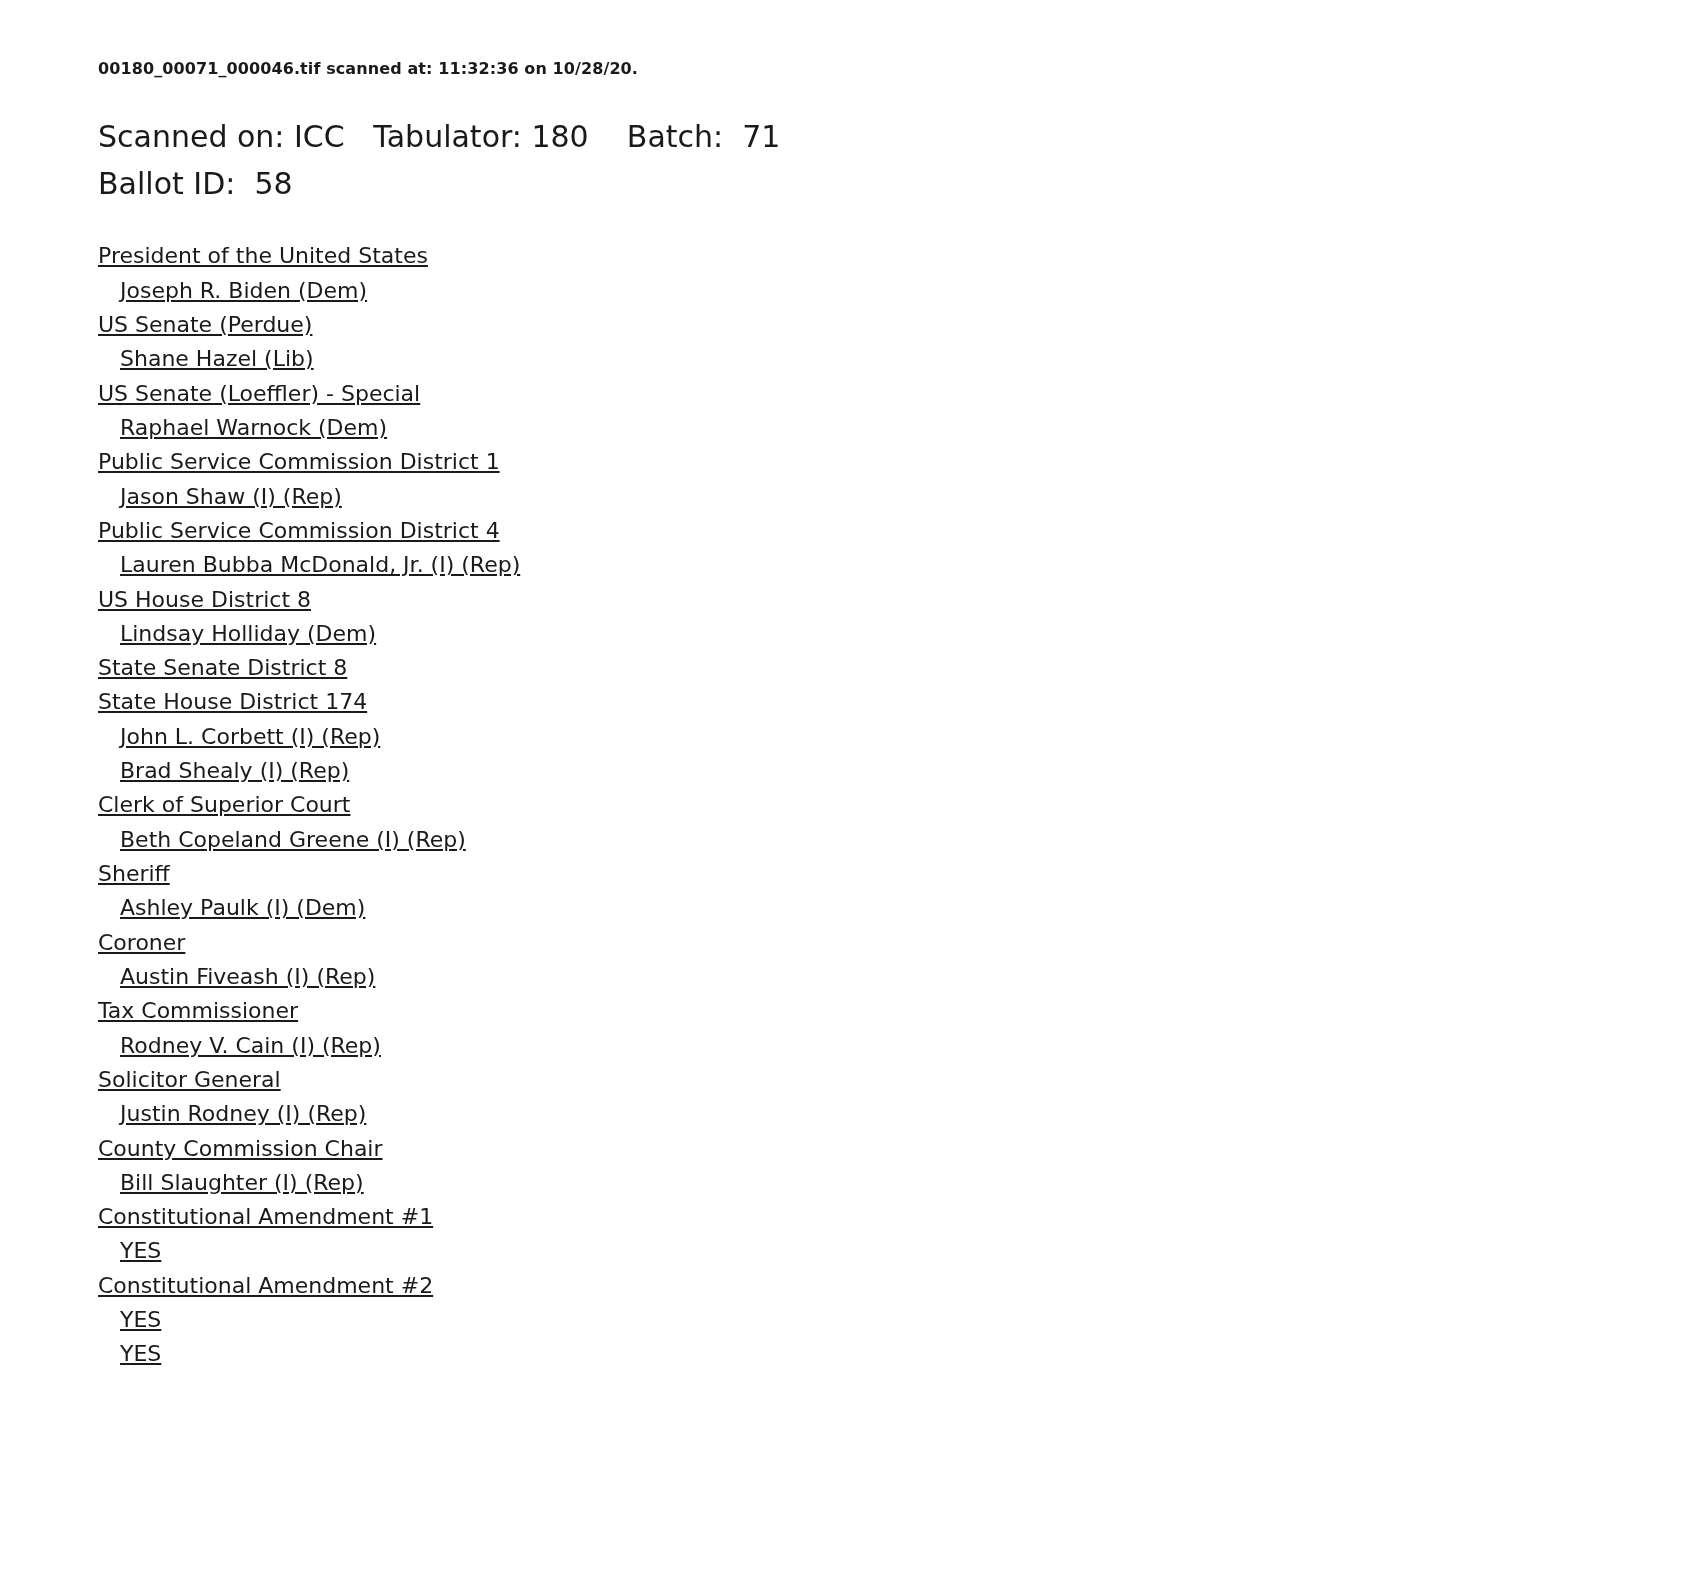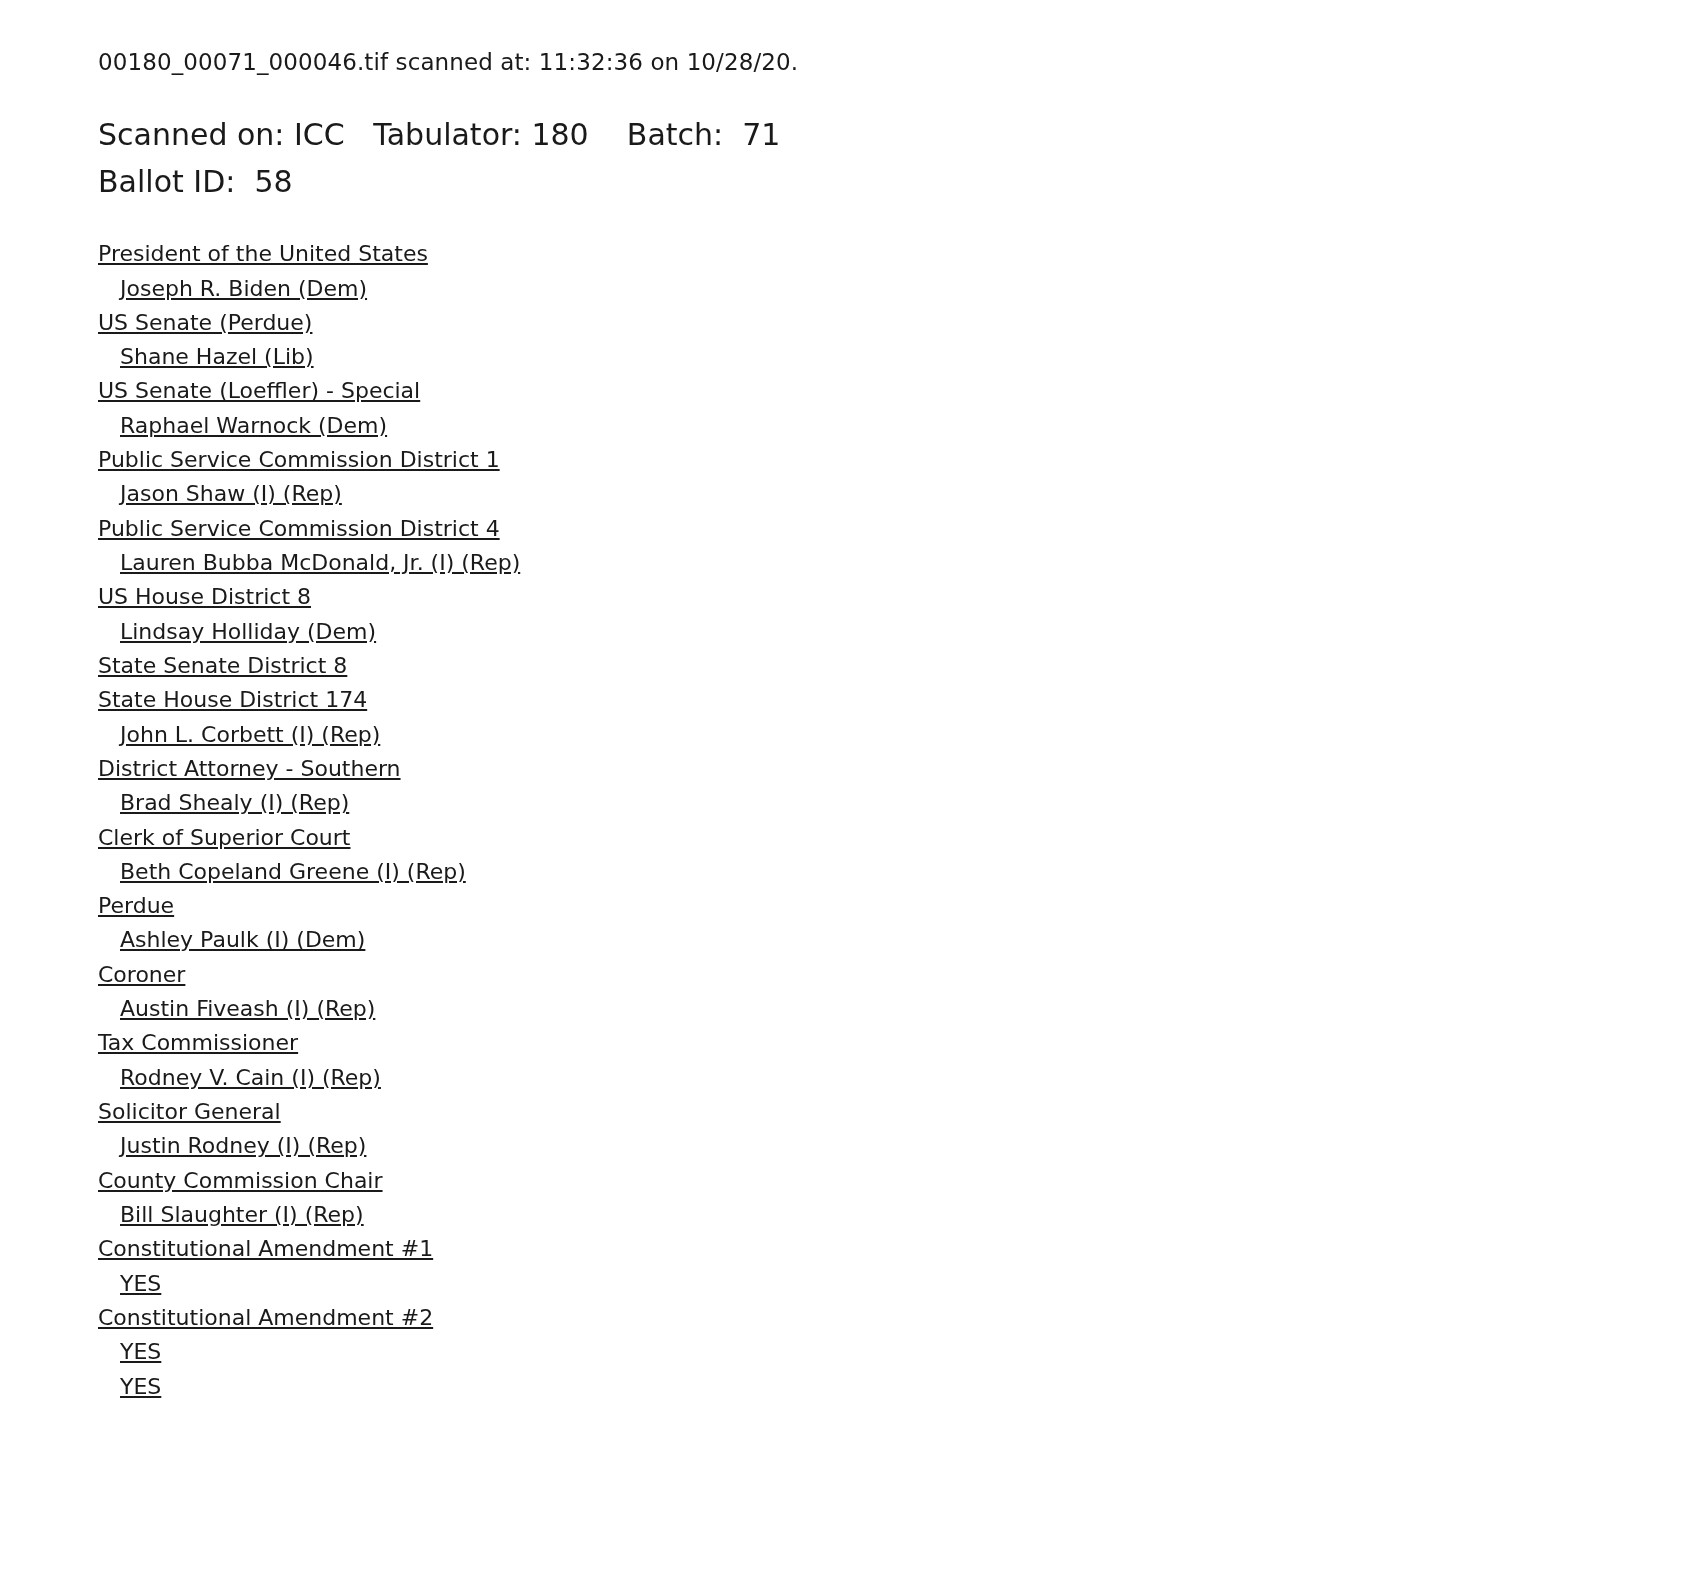--- a/index.html
+++ b/index.html
@@ -15,25 +15,25 @@
     -webkit-font-smoothing: antialiased;
   }
   .page {
     box-sizing: border-box;
     width: 1706px;
     height: 1574px;
     padding: 46px 0 0 98px;
     position: relative;
   }
   .scan-header {
-    font-size: 23px;
-    font-weight: 400;
+    font-size: 16px;
+    font-weight: 700;
     letter-spacing: 0.1px;
     line-height: 1.4;
-    margin: 0 0 34px 0;
+    margin: 12px 0 34px 0;
   }
   .meta-block {
     font-size: 30px;
     line-height: 1.55;
     margin: 0 0 32px 0;
   }
   .meta-line {
     white-space: pre;
   }
   .contest-list {
@@ -95,29 +95,28 @@
         <div class="contest-choice">Lindsay Holliday (Dem)</div>
       </li>
       <li class="contest">
         <div class="contest-title">State Senate District 8</div>
       </li>
       <li class="contest">
         <div class="contest-title">State House District 174</div>
         <div class="contest-choice">John L. Corbett (I) (Rep)</div>
       </li>
       <li class="contest">
-        <div class="contest-title">District Attorney - Southern</div>
         <div class="contest-choice">Brad Shealy (I) (Rep)</div>
       </li>
       <li class="contest">
         <div class="contest-title">Clerk of Superior Court</div>
         <div class="contest-choice">Beth Copeland Greene (I) (Rep)</div>
       </li>
       <li class="contest">
-        <div class="contest-title">Perdue</div>
+        <div class="contest-title">Sheriff</div>
         <div class="contest-choice">Ashley Paulk (I) (Dem)</div>
       </li>
       <li class="contest">
         <div class="contest-title">Coroner</div>
         <div class="contest-choice">Austin Fiveash (I) (Rep)</div>
       </li>
       <li class="contest">
         <div class="contest-title">Tax Commissioner</div>
         <div class="contest-choice">Rodney V. Cain (I) (Rep)</div>
       </li>

